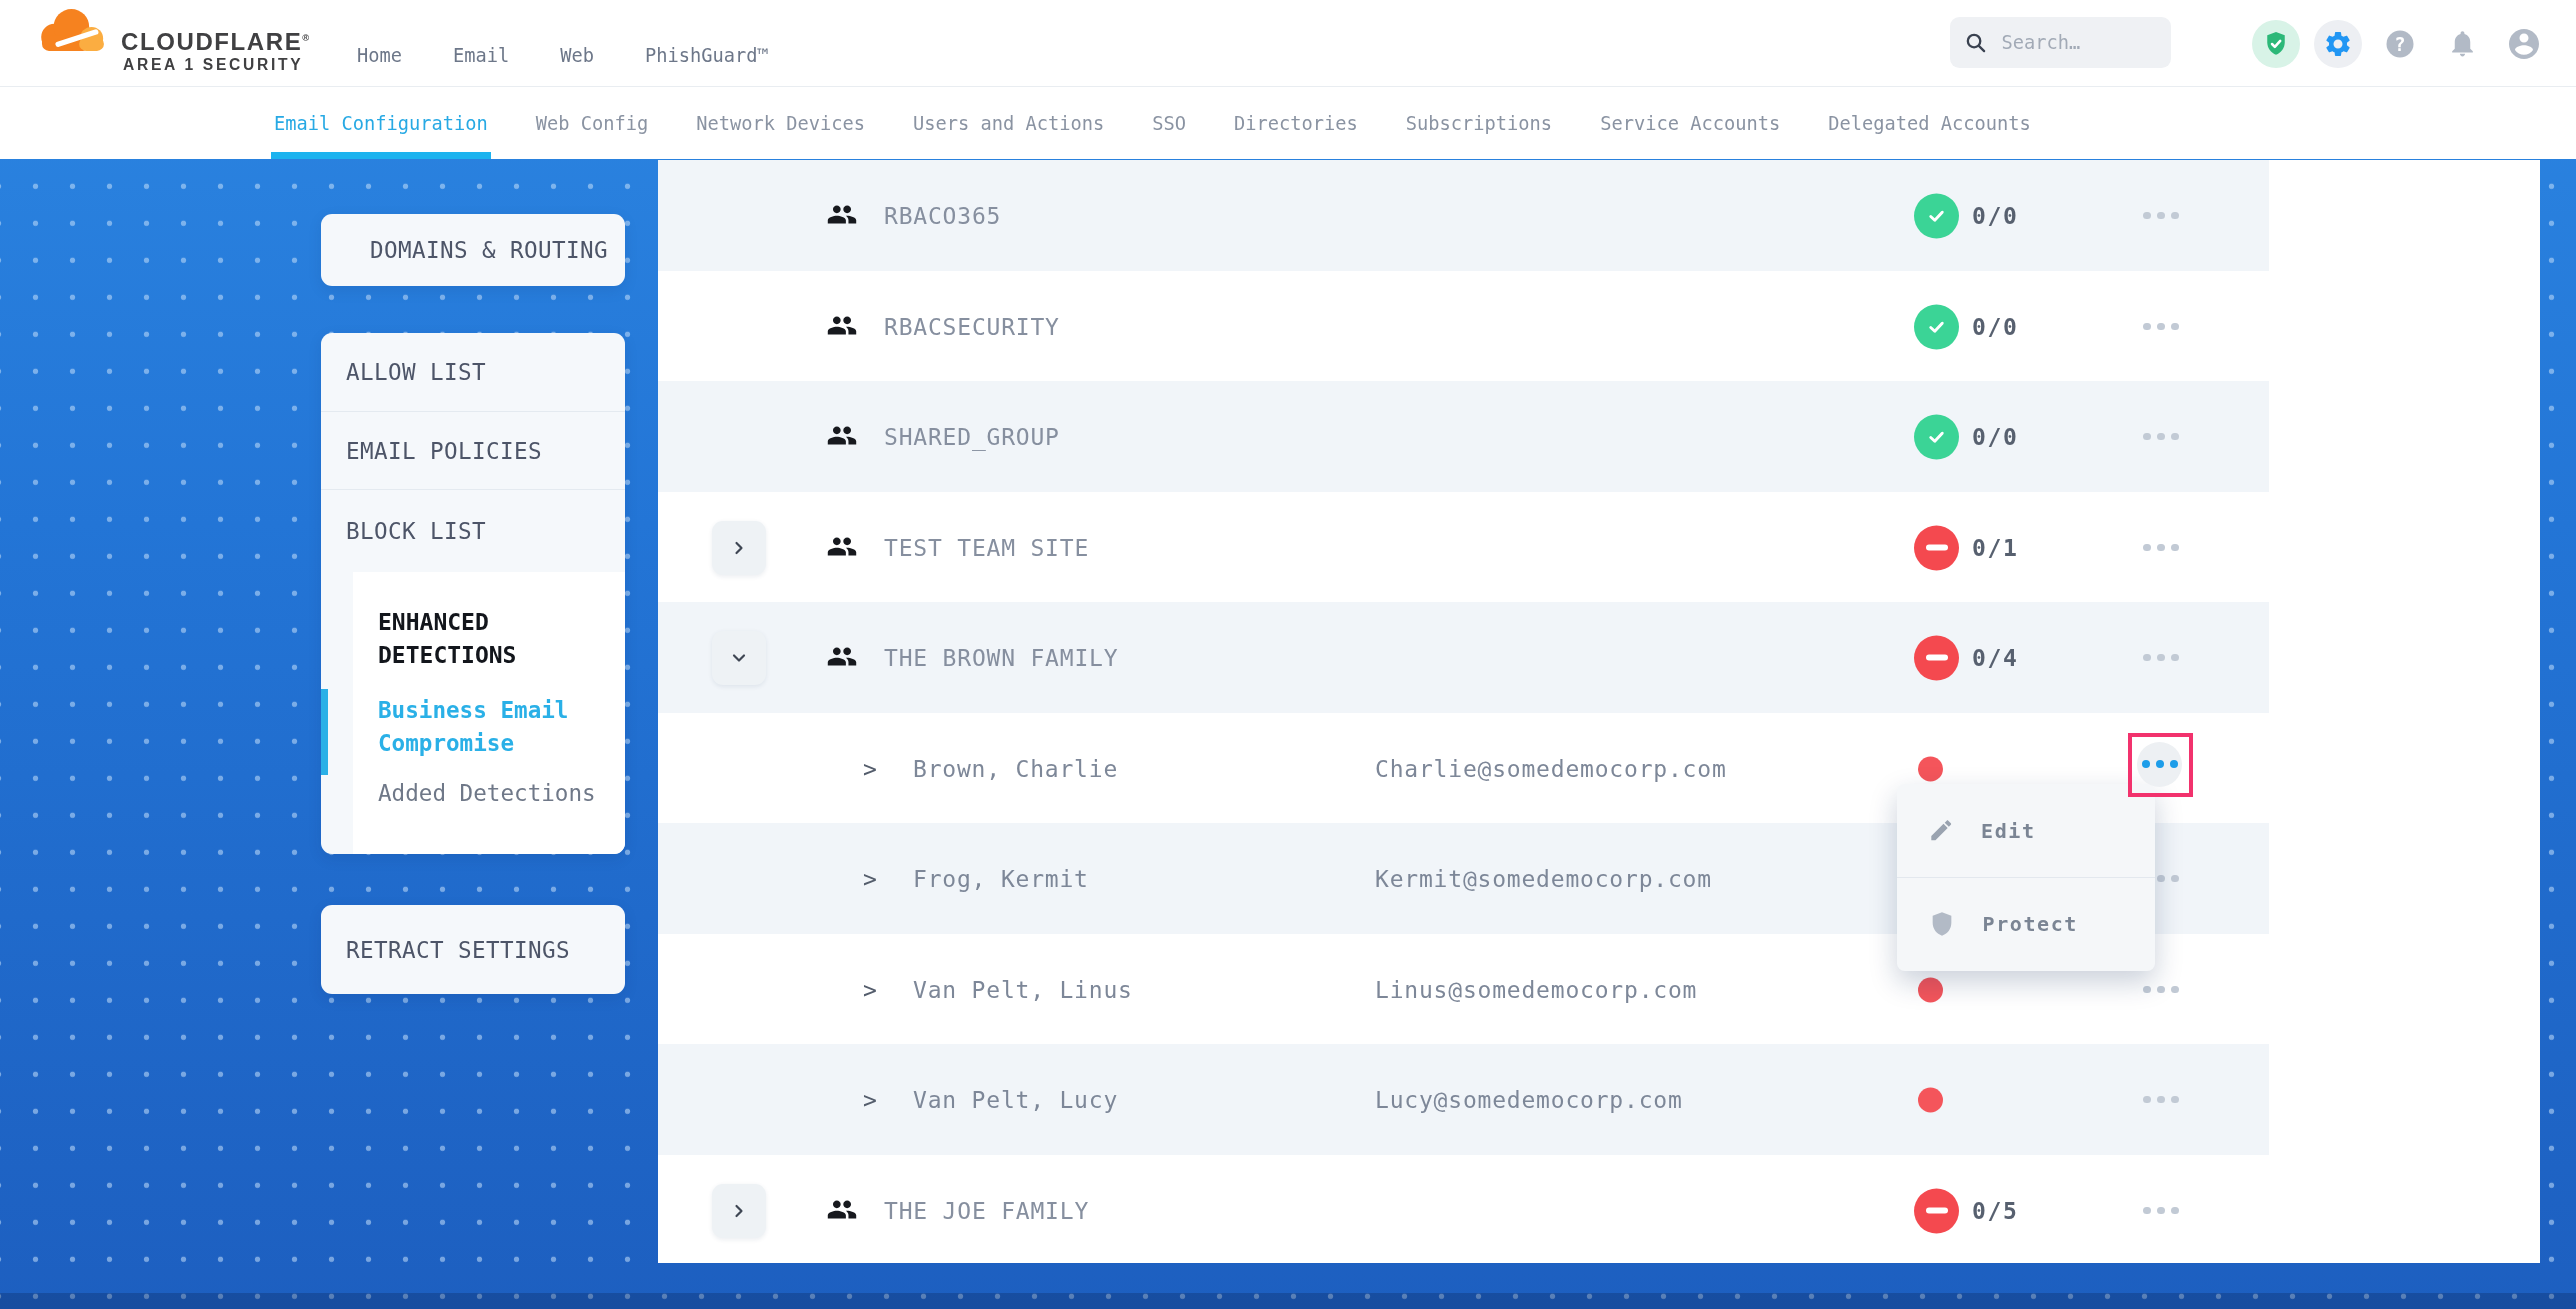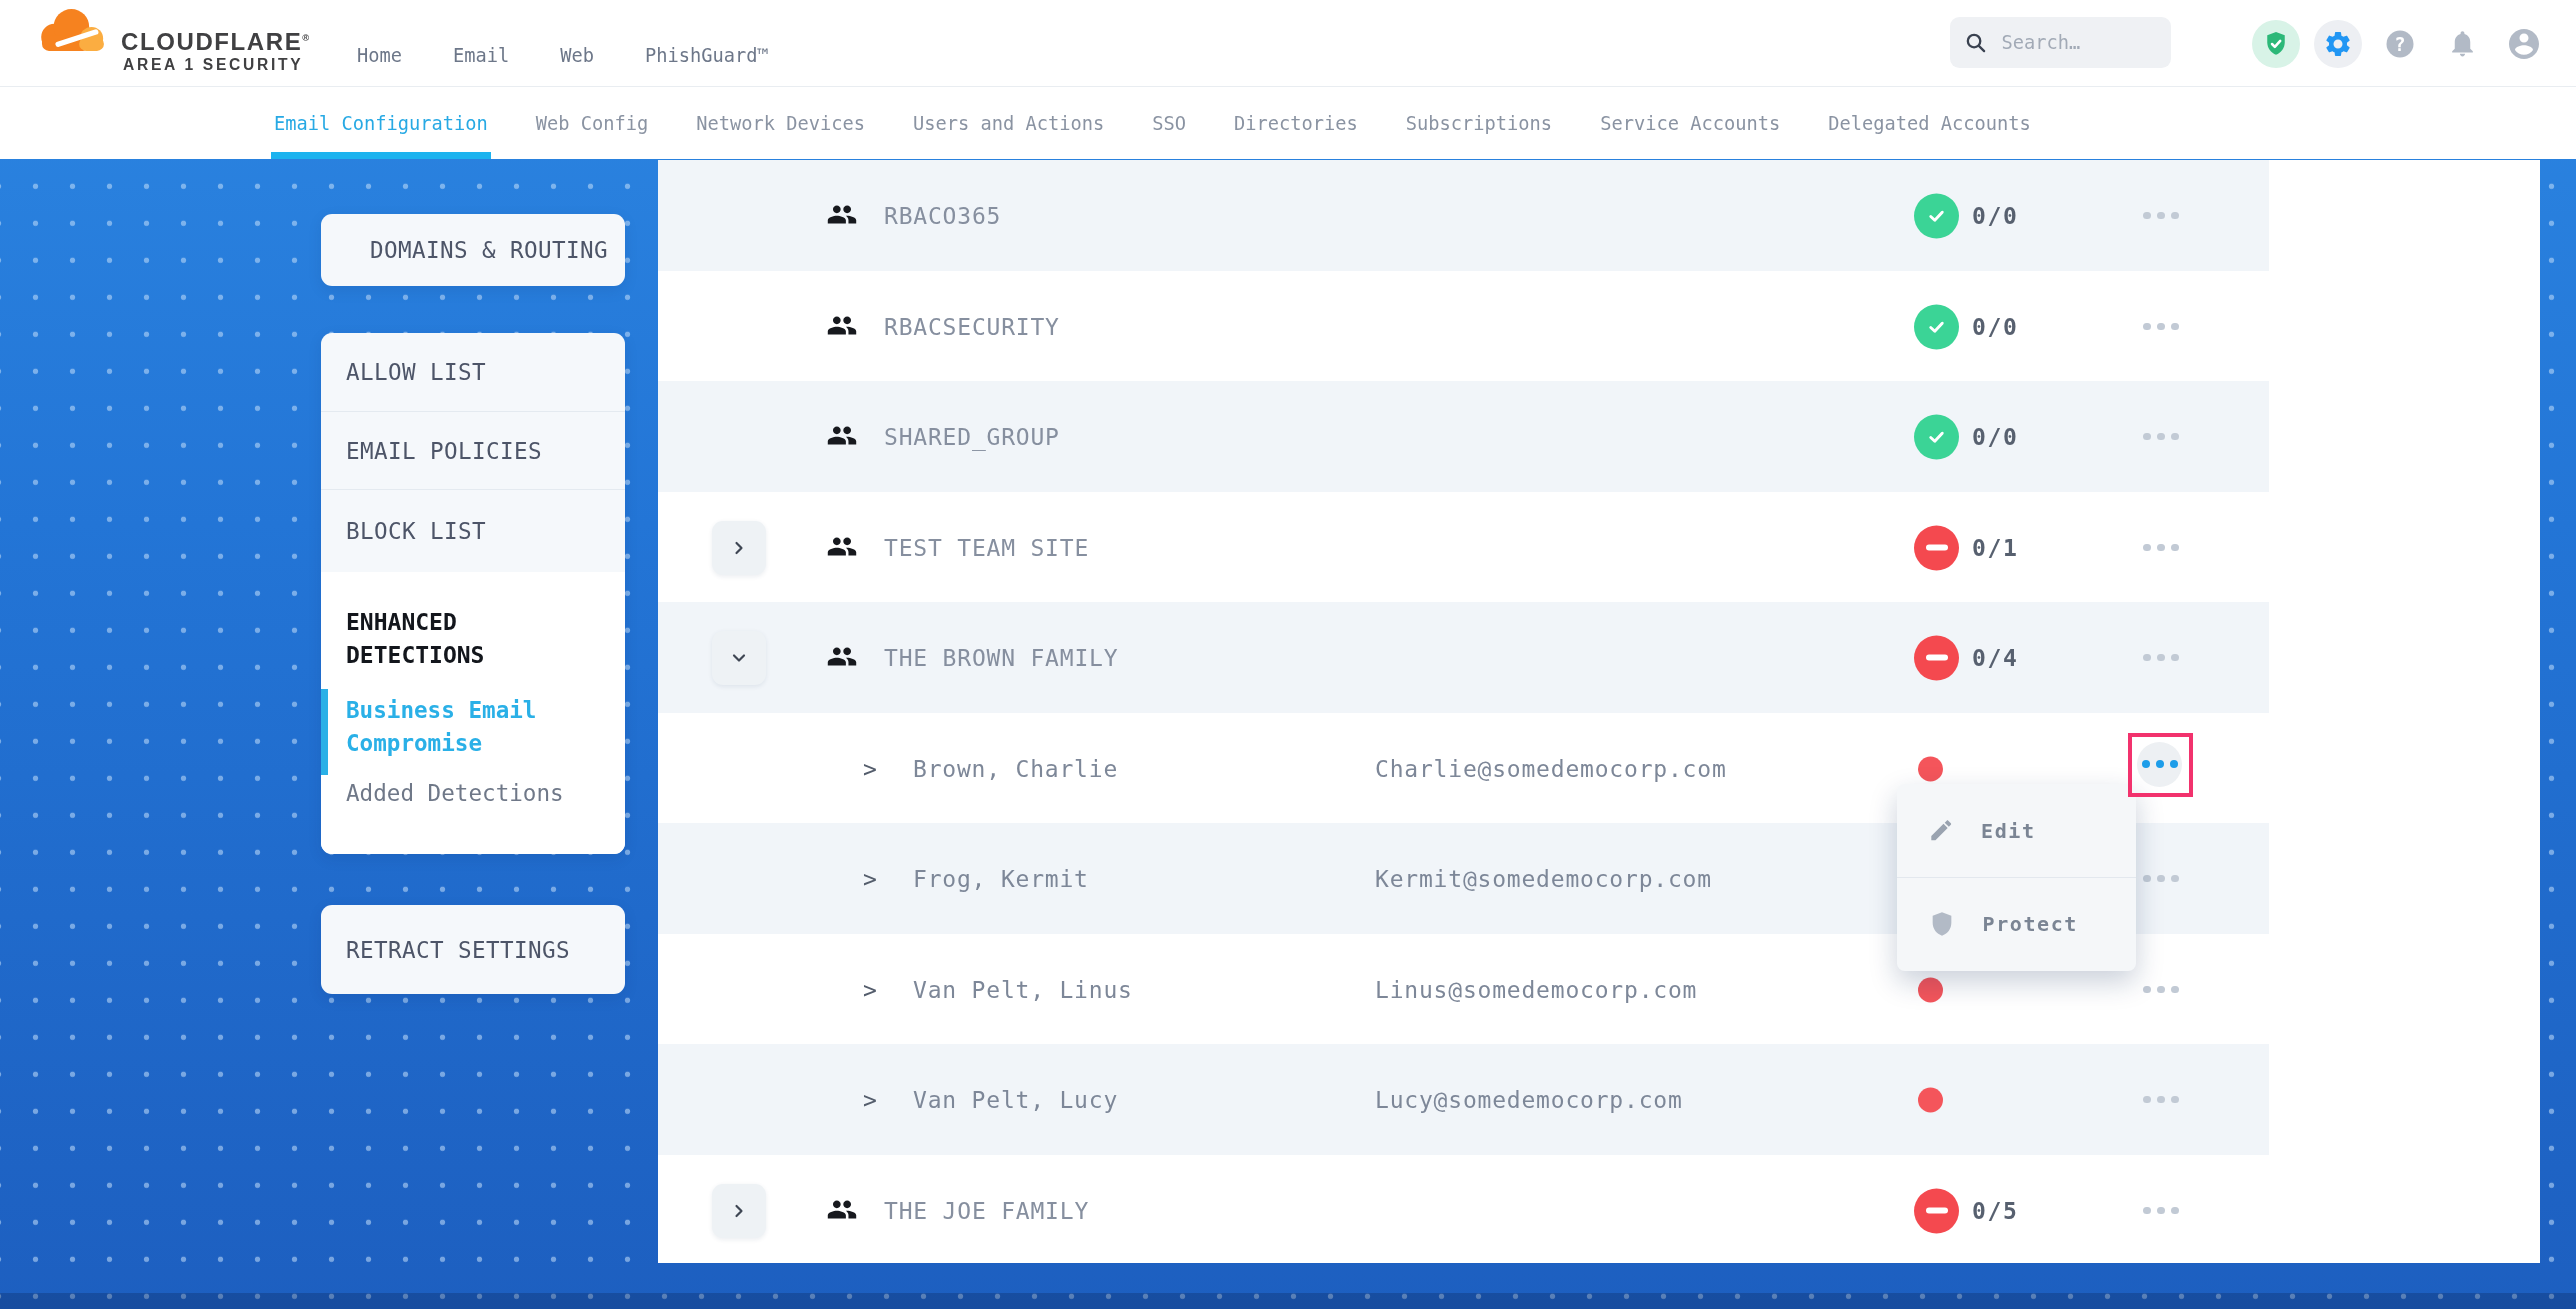--- a/index.html
+++ b/index.html
@@ -45,21 +45,21 @@
   
   .card{position:absolute;left:321px;width:304px;background:#f5f8fb;border-radius:11px;z-index:10;box-shadow:0 4.7px 14px rgba(10,40,90,.10);overflow:hidden;}
   .card1{top:214px;height:72px;padding-left:24px;}
   .card2{top:333px;height:521px;}
   .card3{top:905px;height:89px;}
   .side-item{display:flex;align-items:center;padding-left:25px;font-size:22.6px;color:#4d5568;cursor:pointer;letter-spacing:0.4px;}
   .card1 .side-item,.card3 .side-item{height:100%;}
   .si-h100{height:78px;border-bottom:1.6px solid #e4eaf0;}
   .si-h102{height:79px;border-bottom:1.6px solid #e4eaf0;}
   .si-h105{height:82px;}
-  .enhanced{background:#ffffff;height:283px;padding:34px 25px 0 25px;position:relative;}
+  .enhanced{background:#ffffff;height:283px;padding:34px 25px 0 25px;position:relative;margin-left:32px;}
   .enh-title{font-size:23px;font-weight:bold;color:#13161c;line-height:33px;max-width:233px;}
   .enh-active{position:relative;margin-top:22px;font-size:22.6px;line-height:33px;color:#2ab0e7;font-weight:bold;max-width:233px;cursor:pointer;}
   .enh-bar{position:absolute;left:0;top:356px;width:7px;height:86px;background:#2ab0e7;}
   .enh-added{margin-top:20px;font-size:22.6px;color:#6f7888;cursor:pointer;}
 
   
   .table{position:absolute;left:658px;top:160px;width:1882px;height:1103px;background:#fff;z-index:10;}
   .trow{position:absolute;left:0;width:1611px;height:111px;cursor:pointer;}
   .trow.alt{background:#f1f5f9;}
   .expand-btn{position:absolute;left:54px;top:50%;transform:translateY(-50%);width:54px;height:54px;border:none;border-radius:11px;background:#eef2f5;display:flex;align-items:center;justify-content:center;cursor:pointer;box-shadow:0 1.6px 4.7px rgba(30,50,90,.08);}
@@ -75,21 +75,21 @@
   .badge .minus{width:22px;height:5.4px;border-radius:3.1px;background:#fff;}
   .count{position:absolute;left:1314px;top:50%;transform:translateY(-50%);font-size:23px;font-weight:600;letter-spacing:1.6px;color:#57606f;}
   .reddot{position:absolute;left:1260px;top:50%;transform:translateY(-50%);width:25px;height:25px;border-radius:50%;background:#f4555b;}
   .more-btn{position:absolute;left:1476px;top:50%;transform:translateY(-50%);width:54px;height:34px;border:none;background:transparent;display:flex;align-items:center;justify-content:center;gap:6.2px;cursor:pointer;}
   .more-btn i{width:7.8px;height:7.8px;border-radius:50%;background:#c2cad5;}
 
   
   .hl-box{position:absolute;left:2128px;top:733px;width:65px;height:64px;border:4.7px solid #f2326d;z-index:45;background:transparent;}
   .hl-circle{position:absolute;left:5.4px;top:4.7px;width:45px;height:45px;border-radius:50%;background:#edf0f3;display:flex;align-items:center;justify-content:center;gap:5.4px;cursor:pointer;}
   .hl-circle i{width:8.6px;height:8.6px;border-radius:50%;background:#1d9de9;}
-  .ctx-menu{position:absolute;left:1897px;top:784px;width:239px;height:187px;background:#f5f7f9;border-radius:7.8px;z-index:40;box-shadow:0 11px 28px rgba(15,40,85,.22);}
+  .ctx-menu{position:absolute;left:1897px;top:784px;width:258px;height:187px;background:#f5f7f9;border-radius:7.8px;z-index:40;box-shadow:0 11px 28px rgba(15,40,85,.22);}
   .ctx-item{position:relative;height:93px;display:flex;align-items:center;padding-left:31px;cursor:pointer;}
   .ctx-item + .ctx-item{border-top:1.6px solid #e3e8ee;}
   .ctx-label{margin-left:26.5px;font-size:20px;font-weight:bold;color:#7b8594;letter-spacing:1.6px;}
 </style>
 </head>
 <body>
 
 <div class="page">
 
   <div class="header">

